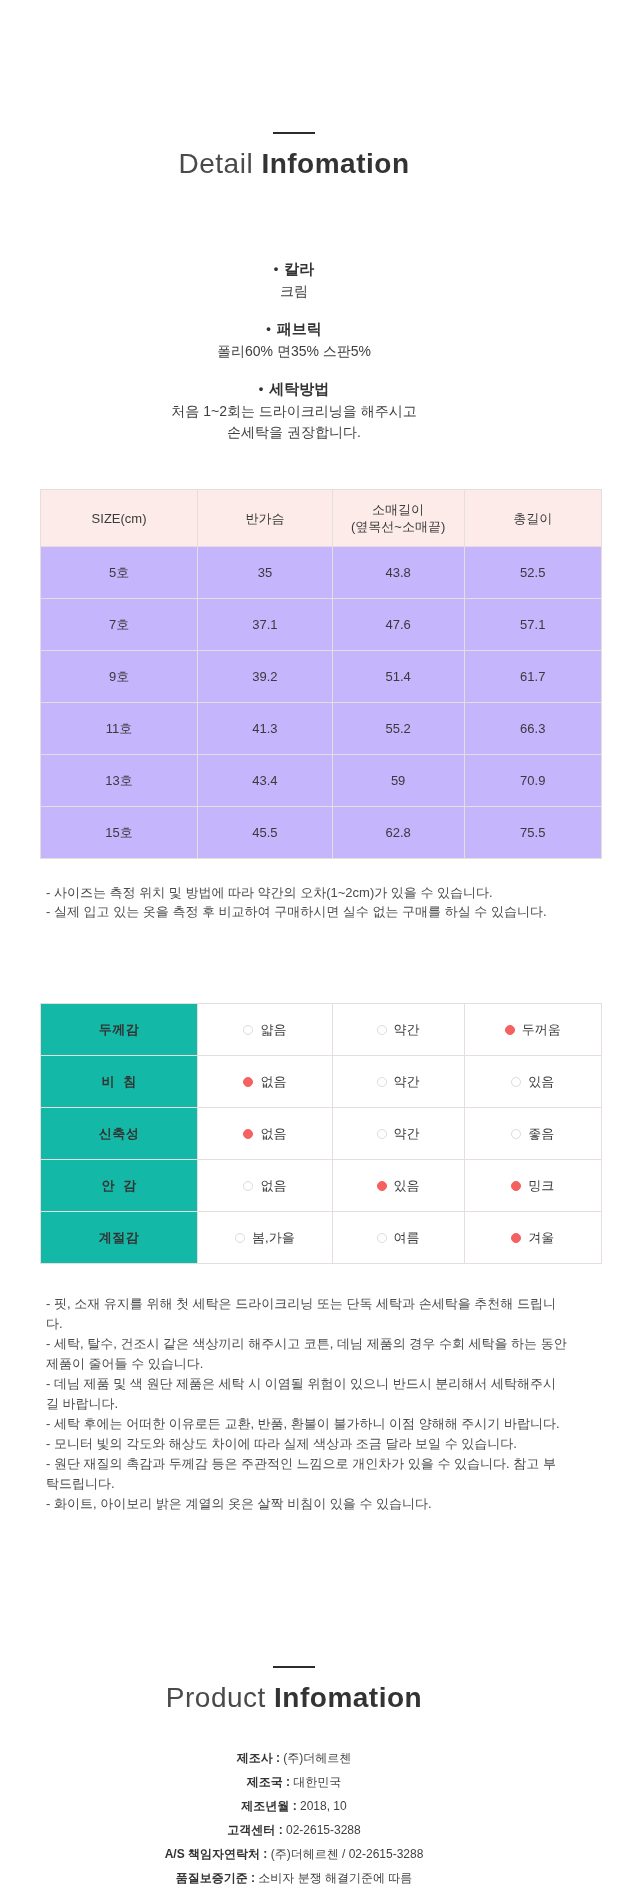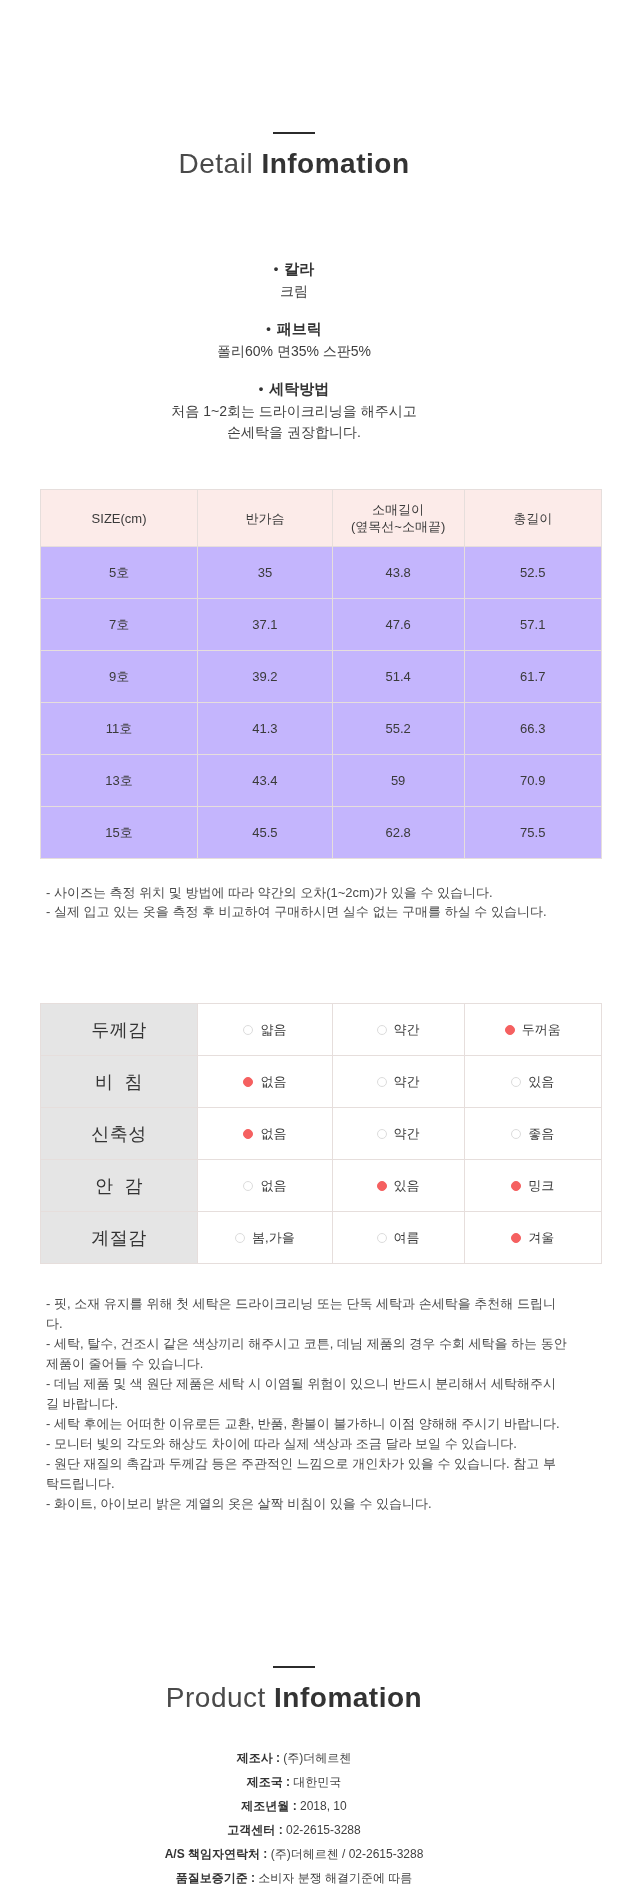--- a/index.html
+++ b/index.html
@@ -32,21 +32,21 @@
   .size-table thead th{
     background:#fcebe9;height:54px;font-size:13px;line-height:17px;color:#3a3a3a;
   }
   .size-table tbody td{height:49px;background:#c4b5fd;}
   
   .notes{margin:24px 30px 0 46px;}
   .note-line{font-size:13px;color:#4a4a4a;line-height:19px;text-align:left;}
   
   .feel-table-wrap{margin:82px 39px 0 40px;}
   .feel-table th.lbl{
-    background:#e5e5e5;font-weight:400;font-size:18px;color:#333;
+    background:#14b8a6;font-weight:700;font-size:13px;color:#333;
     height:49px;white-space:pre;letter-spacing:.5px;
   }
   .feel-table td{height:49px;}
   .opt{display:inline-flex;align-items:center;gap:7px;font-size:13px;color:#3a3a3a;}
   .dot{width:10px;height:10px;border-radius:50%;box-sizing:border-box;display:inline-block;}
   .dot.off{border:1px solid #dcdcdc;background:#fff;}
   .dot.on{background:#f56060;border:1px solid #f56060;}
   
   .care-notes{margin:30px 20px 0 46px;}
   .care-notes .note-line{line-height:20px;}

